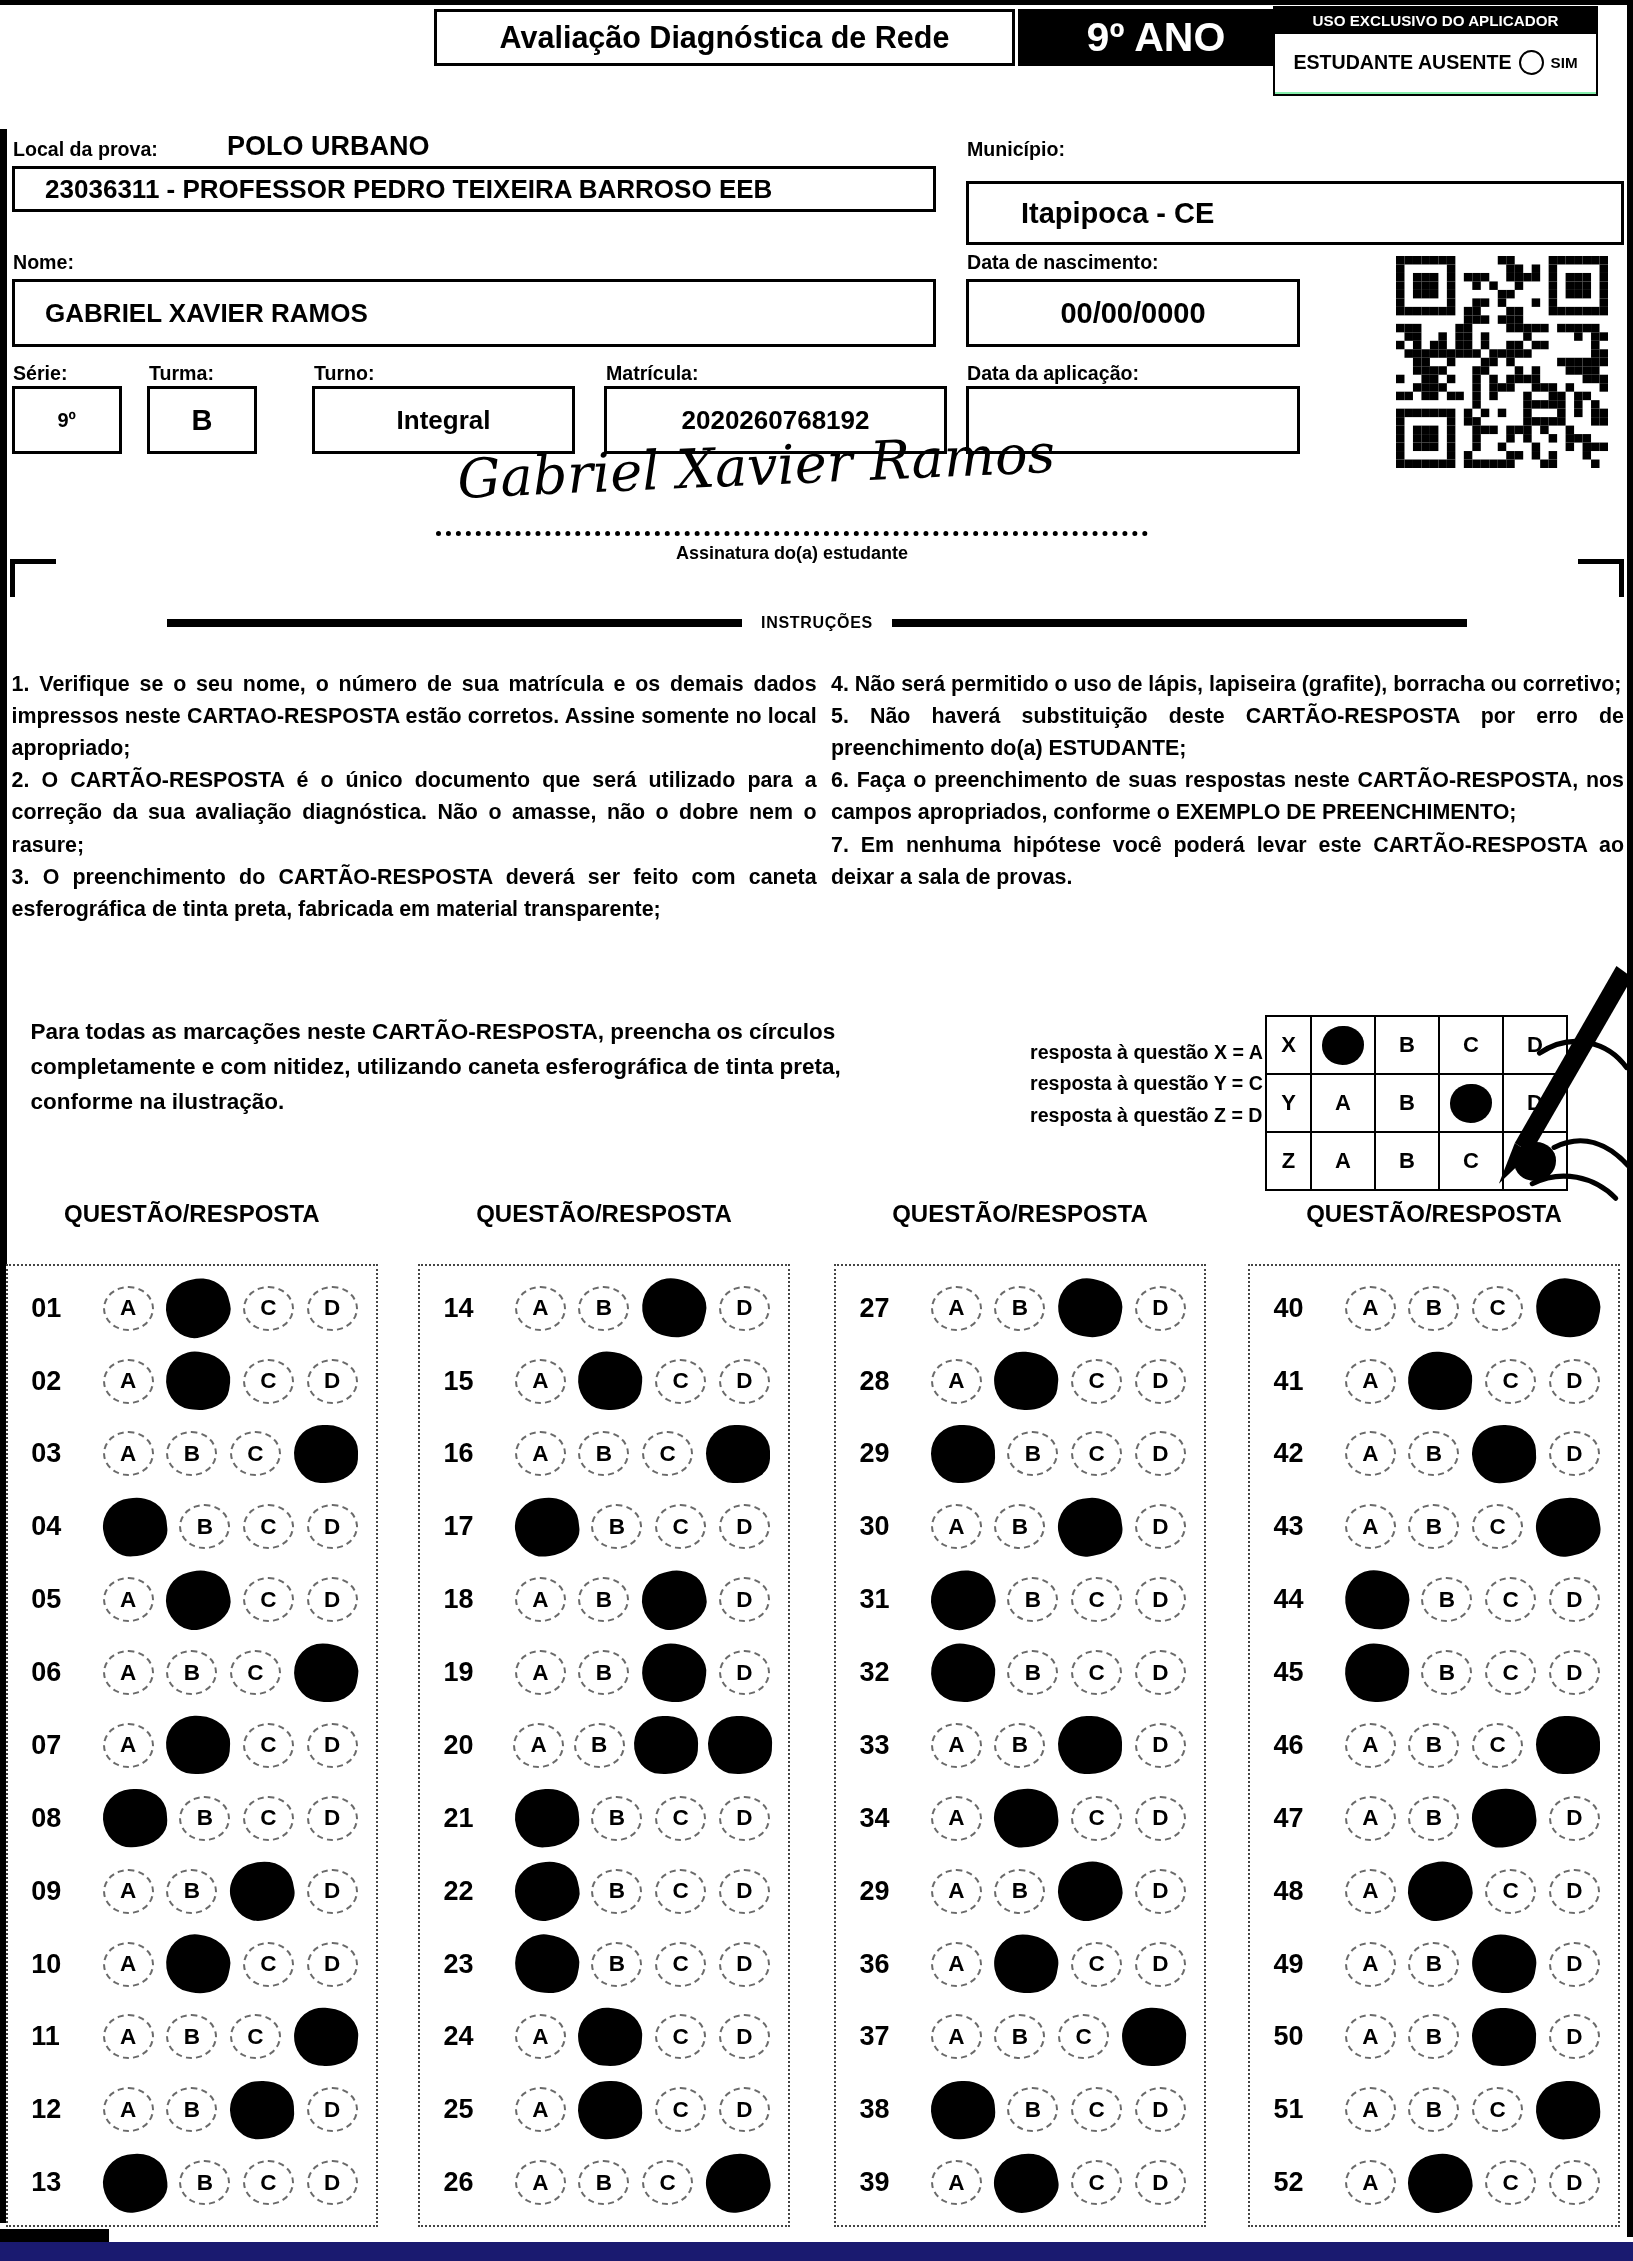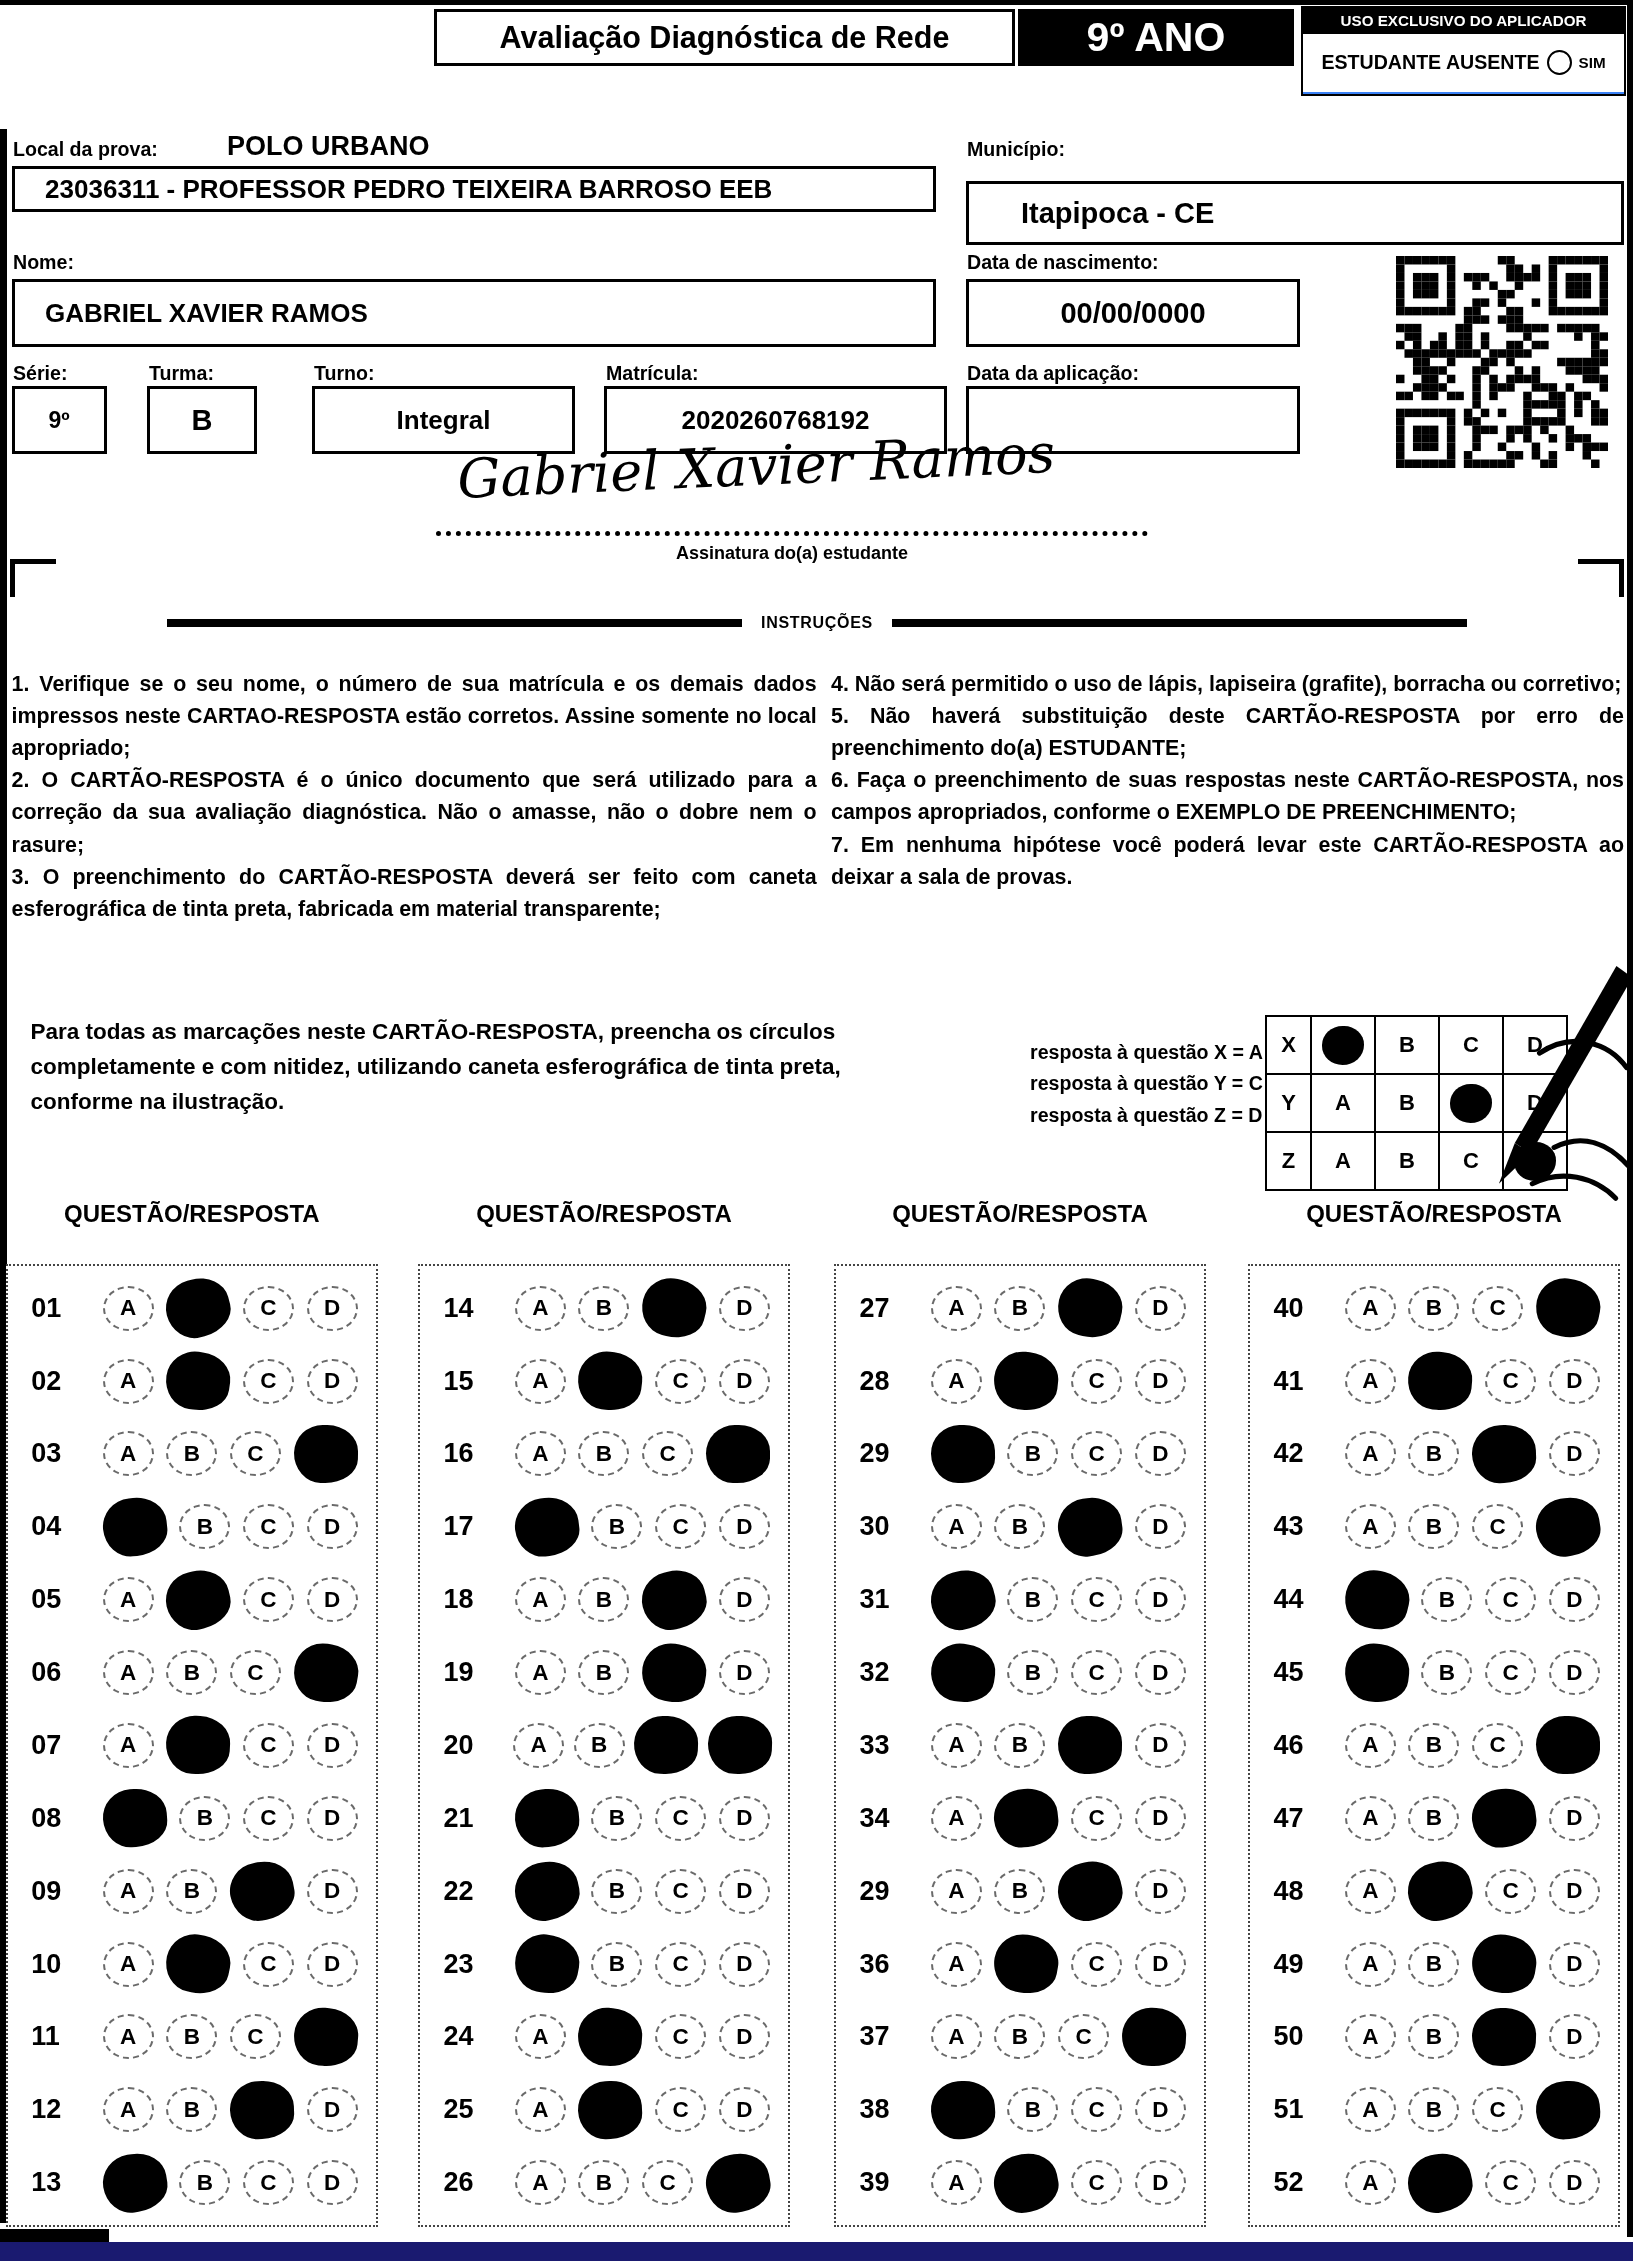--- a/index.html
+++ b/index.html
@@ -17,38 +17,38 @@
   .right-rule { right:0; top:0; width:5.8px; height:2237px; background:#000; }
   .left-rule  { left:0; top:129px; width:7.3px; height:2094px; background:#000; }
 
   
   .hdr-title { left:11px; top:8.7px; width:415px; height:57px; background:#000; color:#fff;
     display:flex; align-items:center; justify-content:center; font-size:34px; font-weight:700; letter-spacing:-0.7px; }
   .hdr-sub { left:434px; top:8.7px; width:581px; height:57px; background:#fff; border:3.6px solid #000;
     display:flex; align-items:center; justify-content:center; font-size:30.5px; font-weight:700; }
   .hdr-grade { left:1018px; top:8.7px; width:276px; height:57px; background:#000; color:#fff;
     display:flex; align-items:center; justify-content:center; font-size:41px; font-weight:700; }
-  .hdr-right { left:1301px; top:5.8px; width:325px; height:90px; background:#3b82f6; border:2.2px solid #000; }
+  .hdr-right { left:1273px; top:5.8px; width:325px; height:90px; background:#86efac; border:2.2px solid #000; }
   .hdr-right-title { height:26px; background:#000; color:#fff; display:flex; align-items:center;
     justify-content:center; font-size:15.2px; font-weight:700; }
   .hdr-right-body { height:58px; background:#fff; display:flex; align-items:center; justify-content:center;
     gap:7px; font-weight:700; }
   .hdr-right-body .lbl { font-size:19.6px; }
   .absent-circle { width:25px; height:25px; border:2.2px solid #000; border-radius:50%; }
   .hdr-right-body .sim { font-size:15.2px; }
 
   
   .flabel { font-size:19.6px; font-weight:700; }
   .fbox { border:3.6px solid #000; background:#fff; display:flex; align-items:center;
     font-size:26px; font-weight:700; }
   .box-school    { left:11.6px;  top:166px; width:924px; height:46px;  padding-left:30.5px; }
   .box-municipio { left:966px; top:166px; width:658px; height:64px;  padding-left:52px; font-size:29px;margin-top:15px; }
   .box-nome      { left:11.6px;  top:279px; width:924px; height:68px;  padding-left:30.5px; }
   .box-nasc      { left:966px; top:279px; width:334px; height:68px;  justify-content:center; font-size:29px; }
-  .box-serie     { left:11.6px;  top:386px; width:95px; height:68px; justify-content:center; font-size:23px; }
+  .box-serie     { left:11.6px;  top:386px; width:110px; height:68px; justify-content:center; font-size:20px; }
   .box-turma     { left:147px; top:386px; width:110px; height:68px; justify-content:center; font-size:29px; }
   .box-turno     { left:312px; top:386px; width:263px; height:68px; justify-content:center; }
   .box-matricula { left:604px; top:386px; width:343px; height:68px; justify-content:center; }
   .box-aplicacao { left:966px; top:386px; width:334px; height:68px; }
 
   .qr-wrap { left:1396px; top:256px; width:212px; height:212px; }
 
   
   .sig-line { left:436px; top:466px; width:712px; height:70px; border-bottom:5.1px dotted #000; }
   .sig-text { left:457px; top:433px; width:683px; font-family:"DejaVu Serif", serif; font-style:italic;

